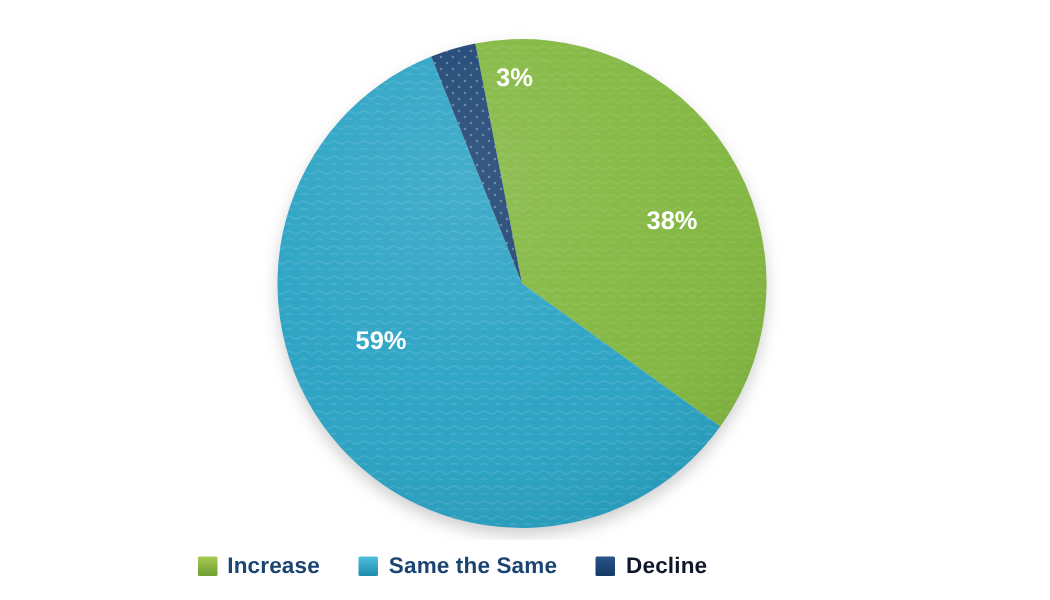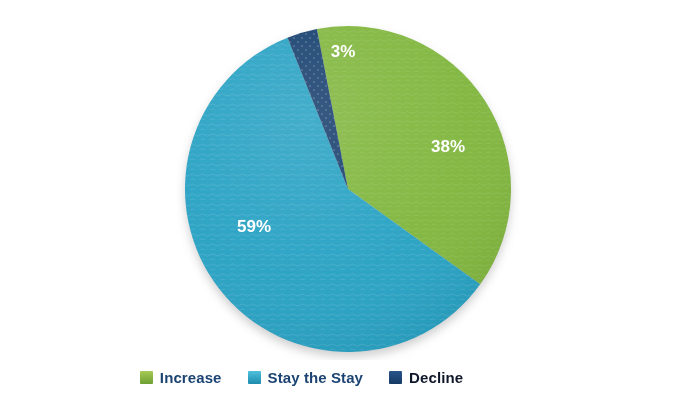--- a/index.html
+++ b/index.html
@@ -139,21 +139,21 @@
 
   <div id="legend">
 
     <div class="legend-item">
       <span class="legend-swatch" id="swatch-0" style="background: linear-gradient(rgb(166, 202, 85), rgb(111, 159, 51));"></span>
       <span class="legend-label" style="color: rgb(28, 68, 114);">Increase</span>
     </div>
 
     <div class="legend-item">
       <span class="legend-swatch" id="swatch-1" style="background: linear-gradient(rgb(79, 192, 220), rgb(29, 140, 173));"></span>
-      <span class="legend-label" style="color: rgb(28, 68, 114);">Stay the Stay</span>
+      <span class="legend-label" style="color: rgb(28, 68, 114);">Same the Same</span>
     </div>
 
     <div class="legend-item">
       <span class="legend-swatch" id="swatch-2" style="background: linear-gradient(rgb(40, 84, 138), rgb(21, 58, 99));"></span>
       <span class="legend-label" style="color: #0f172a;">Decline</span>
     </div>
 
   </div>
 
 </div>

